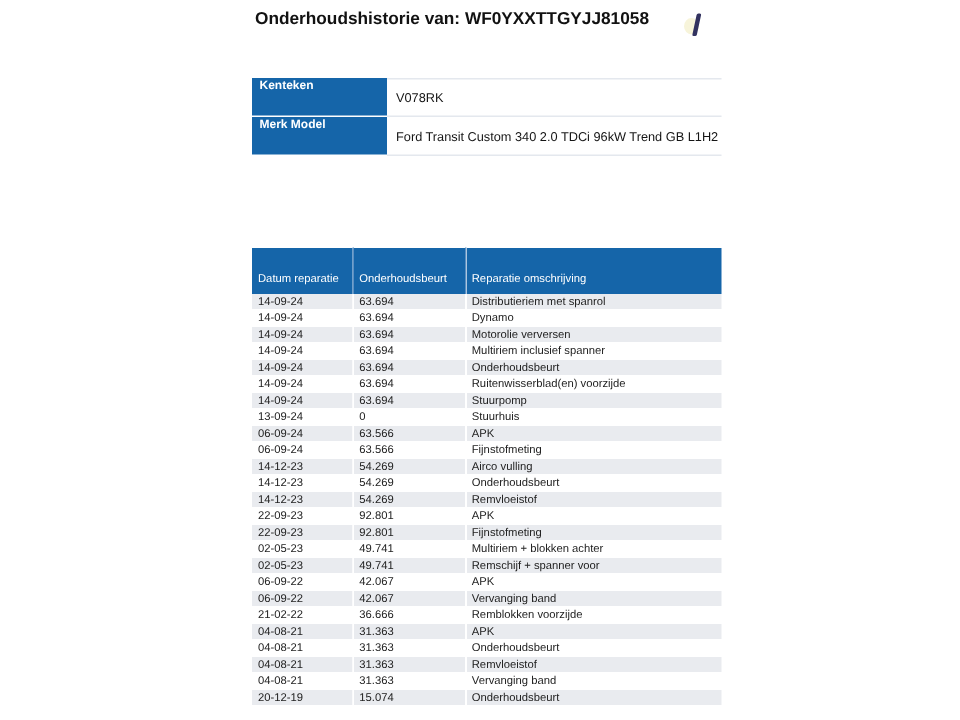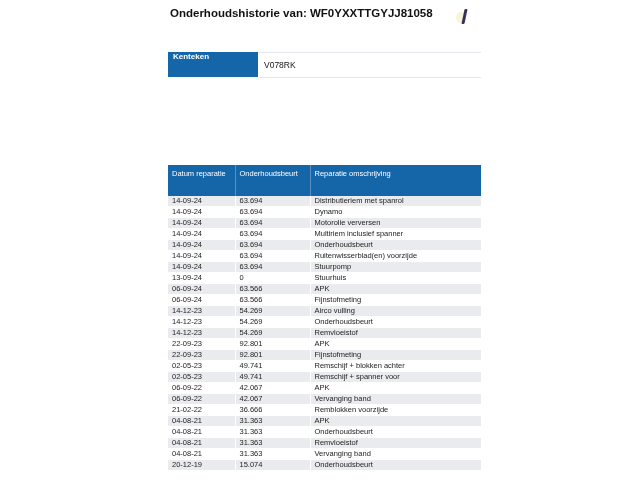--- a/index.html
+++ b/index.html
@@ -48,21 +48,21 @@
   .history-table{
     position:absolute;left:168px;top:165px;width:313px;
     border-collapse:collapse;table-layout:fixed;
   }
   .history-table col.c1{width:67px;}
   .history-table col.c2{width:75px;}
   .history-table col.c3{width:171px;}
   .history-table th{
     background:var(--header-blue);color:#ffffff;font-size:7.5px;font-weight:400;
     text-align:left;vertical-align:top;height:31px;box-sizing:border-box;
-    padding:4px 0 0 4px;border-right:1px solid var(--header-divider);
+    padding:16px 0 0 4px;border-right:1px solid var(--header-divider);
     white-space:nowrap;overflow:hidden;
   }
   .history-table th:last-child{border-right:none;}
   .history-table td{
     font-size:7.5px;color:var(--body-text);height:10.8px;box-sizing:border-box;
     line-height:10px;padding:0 0 0 4px;
     border-right:1px solid #ffffff;border-bottom:1px solid #ffffff;
     white-space:nowrap;overflow:hidden;vertical-align:middle;
   }
   .history-table td:last-child{border-right:none;}
@@ -77,20 +77,24 @@
   <div class="page-title">Onderhoudshistorie van: WF0YXXTTGYJJ81058</div>
 
   <div class="logo-halo"></div>
   <div class="logo-mark"></div>
 
   <table class="vehicle-table">
     <tbody id="vehicle-body">
         <tr>
           <td class="vlabel">Kenteken</td>
           <td class="vvalue">V078RK</td>
+        </tr>
+        <tr>
+          <td class="vlabel">Merk Model</td>
+          <td class="vvalue">Ford Transit Custom 340 2.0 TDCi 96kW Trend GB L1H2</td>
         </tr>
       </tbody>
   </table>
 
   <table class="history-table">
     <colgroup>
         <col class="c1">
         <col class="c2">
         <col class="c3">
       </colgroup>
@@ -173,21 +177,21 @@
           <td>APK</td>
         </tr>
         <tr>
           <td>22-09-23</td>
           <td>92.801</td>
           <td>Fijnstofmeting</td>
         </tr>
         <tr>
           <td>02-05-23</td>
           <td>49.741</td>
-          <td>Remschijf + blokken achter</td>
+          <td>Multiriem + blokken achter</td>
         </tr>
         <tr>
           <td>02-05-23</td>
           <td>49.741</td>
           <td>Remschijf + spanner voor</td>
         </tr>
         <tr>
           <td>06-09-22</td>
           <td>42.067</td>
           <td>APK</td>

